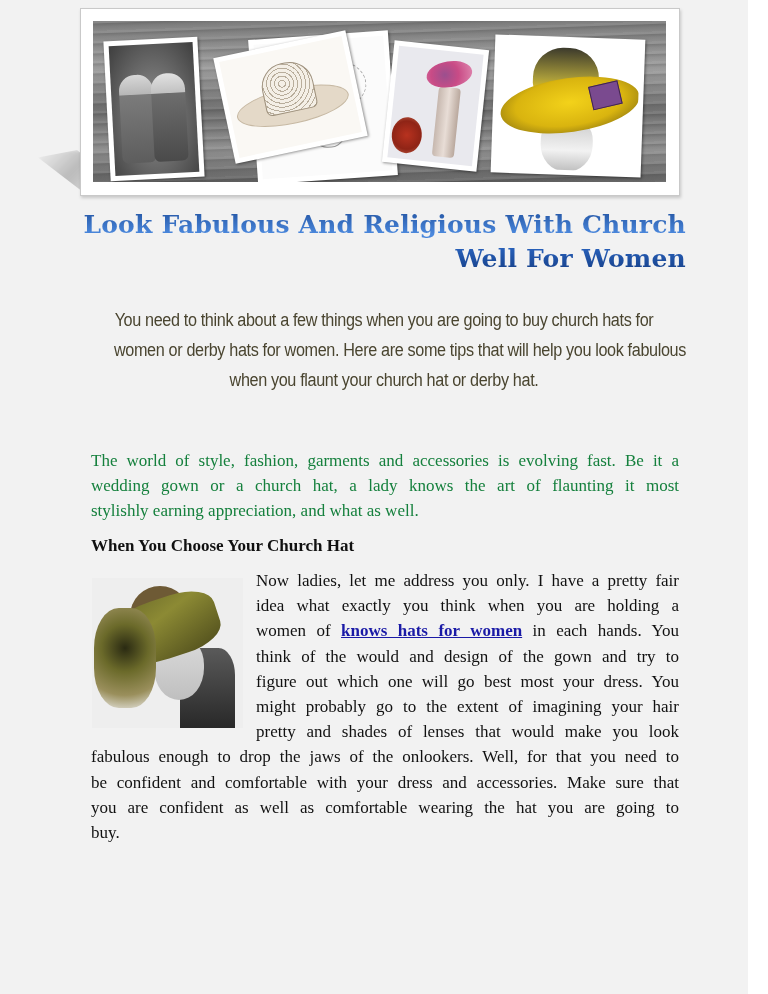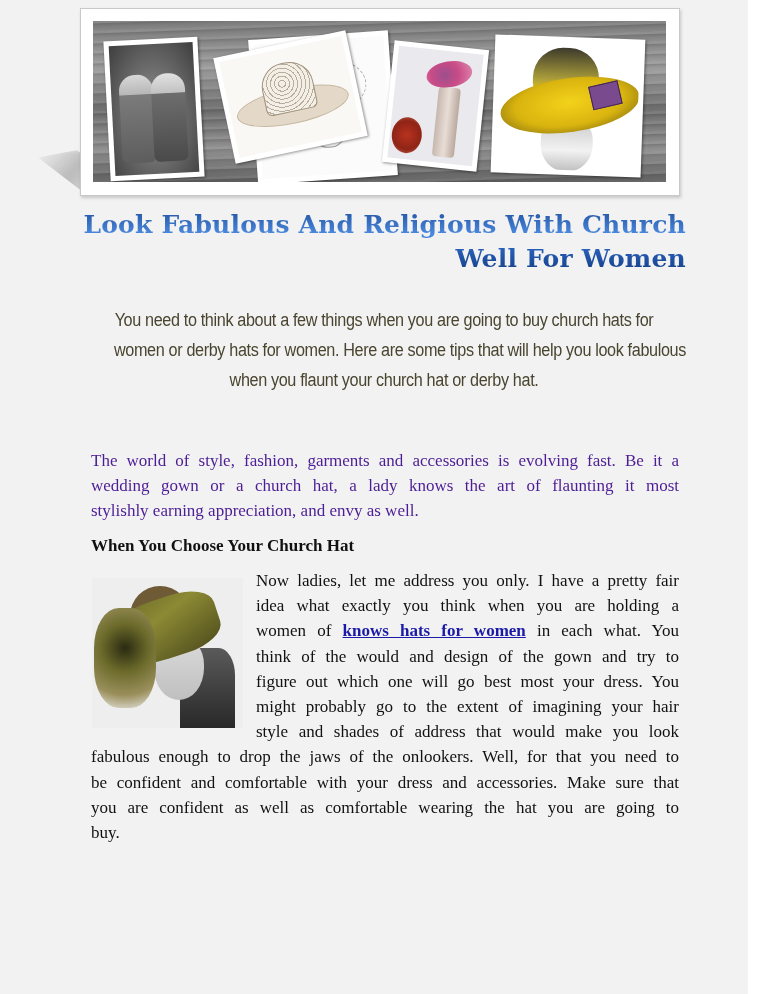--- a/index.html
+++ b/index.html
@@ -79,21 +79,21 @@
     font-family: "Liberation Sans Narrow", "Liberation Sans", sans-serif;
     color: #4a4530; font-size: 18px; line-height: 30px;
     transform: scaleX(0.9); transform-origin: center top;
     letter-spacing: -0.4px;
   }
   .intro .line { display: block; white-space: nowrap; }
 
   
   .para1 {
     position: absolute; left: 91px; top: 448px; width: 588px;
-    font-size: 17px; line-height: 25px; color: #4c1d95; text-align: justify;
+    font-size: 17px; line-height: 25px; color: #15803d; text-align: justify;
   }
   .para1 .line { display: block; text-align: justify; text-align-last: justify; }
   .para1 .line.last { text-align-last: left; }
   .subhead {
     position: absolute; left: 91px; top: 536px; font-weight: bold; font-size: 17px; color: #111;
     font-family: "Liberation Serif", serif;
   }
   .hatimg {
     position: absolute; left: 92px; top: 578px; width: 151px; height: 150px;
     background: #eeeeee; overflow: hidden;
@@ -164,40 +164,40 @@
 
   <div class="intro">
     <span class="line">You need to think about a few things when you are going to buy church hats for</span>
     <span class="line">women or derby hats for women. Here are some tips that will help you look fabulous</span>
     <span class="line">when you flaunt your church hat or derby hat.</span>
   </div>
 
   <div class="para1">
     <span class="line">The world of style, fashion, garments and accessories is evolving fast. Be it a</span>
     <span class="line">wedding gown or a church hat, a lady knows the art of flaunting it most</span>
-    <span class="line last">stylishly earning appreciation, and envy as well.</span>
+    <span class="line last">stylishly earning appreciation, and what as well.</span>
   </div>
 
   <div class="subhead">When You Choose Your Church Hat</div>
 
   <div class="hatimg">
     <div class="hair"></div>
     <div class="face"></div>
     <div class="crown"></div>
     <div class="brim"></div>
     <div class="feathers"></div>
   </div>
 
   <div class="para2">
     <span class="line indent">Now ladies, let me address you only. I have a pretty fair</span>
     <span class="line indent">idea what exactly you think when you are holding a</span>
-    <span class="line indent"><span>women of </span><a href="#">knows hats for women</a><span> in each what. You</span></span>
+    <span class="line indent"><span>women of </span><a href="#">knows hats for women</a><span> in each hands. You</span></span>
     <span class="line indent">think of the would and design of the gown and try to</span>
     <span class="line indent">figure out which one will go best most your dress. You</span>
     <span class="line indent">might probably go to the extent of imagining your hair</span>
-    <span class="line indent">style and shades of address that would make you look</span>
+    <span class="line indent">pretty and shades of lenses that would make you look</span>
     <span class="line">fabulous enough to drop the jaws of the onlookers. Well, for that you need to</span>
     <span class="line">be confident and comfortable with your dress and accessories. Make sure that</span>
     <span class="line">you are confident as well as comfortable wearing the hat you are going to</span>
     <span class="line last">buy.</span>
   </div>
 
 </div>
 
 </body></html>

